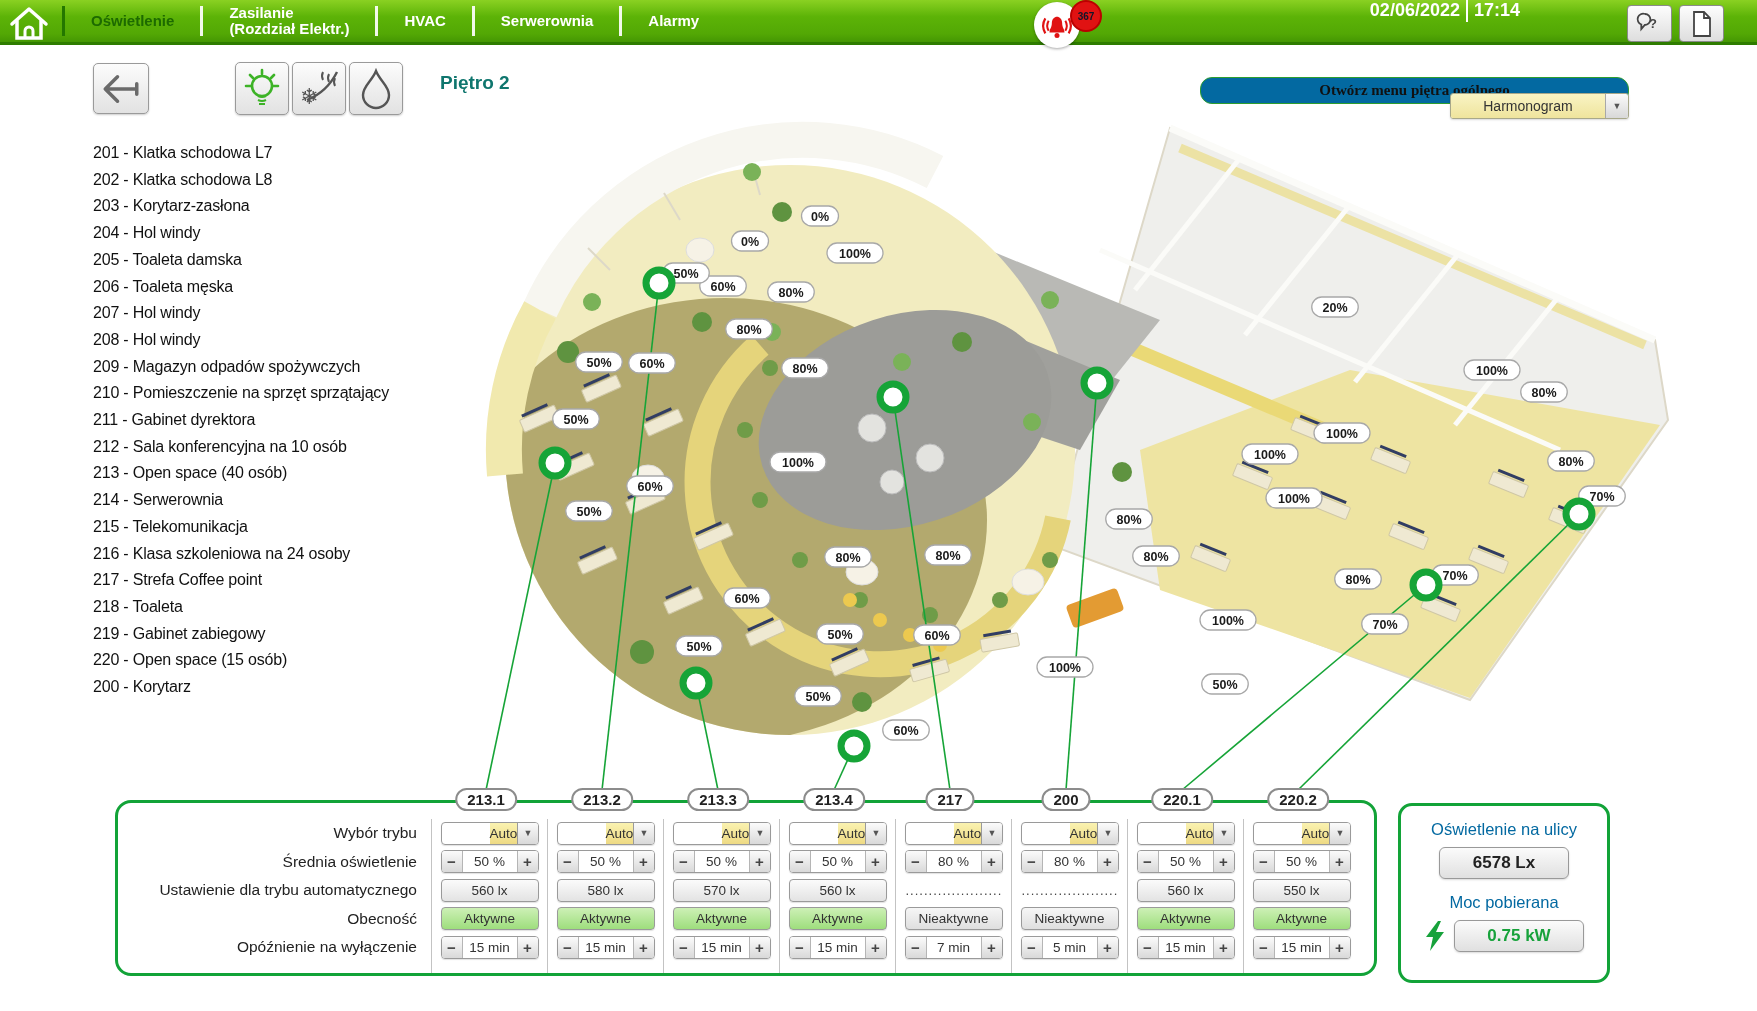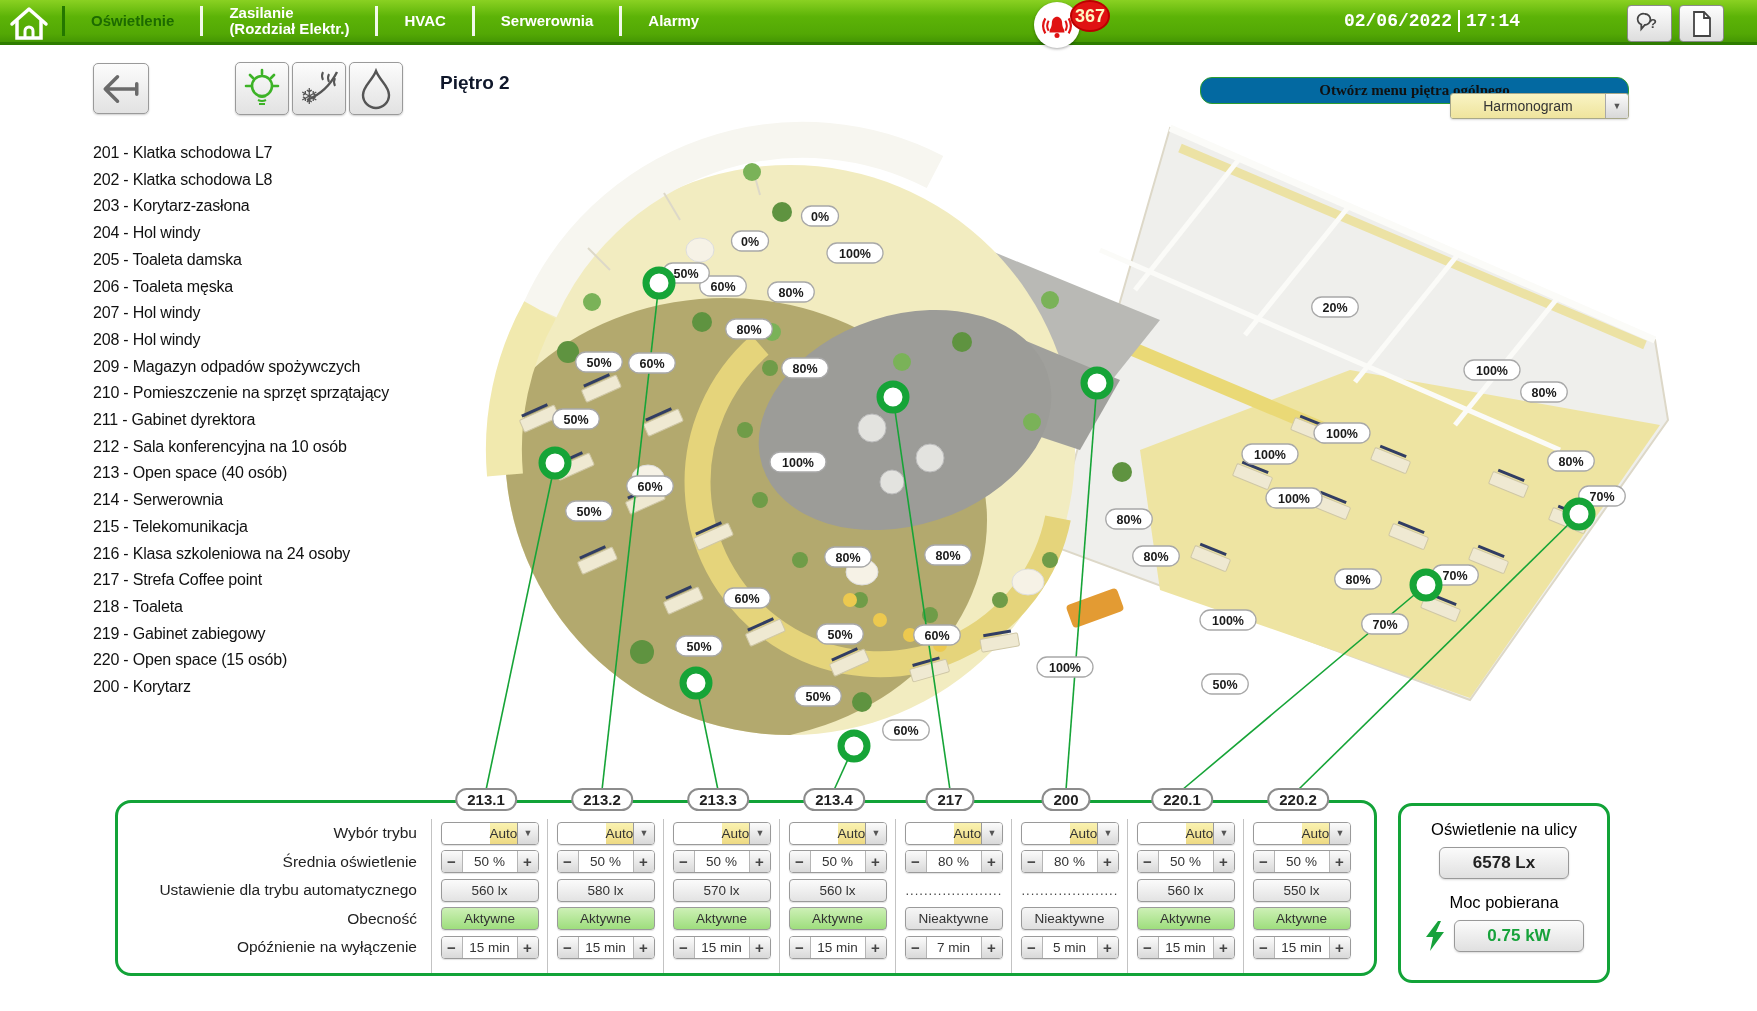--- a/index.html
+++ b/index.html
@@ -13,35 +13,35 @@
   .home-btn{position:absolute;left:6px;top:2px;width:46px;height:40px;cursor:pointer;}
   #tabs{position:absolute;left:62px;top:0;height:42px;display:flex;align-items:center;}
   .tab{padding:0 26px;color:#fff;font-weight:bold;font-size:15px;line-height:1.1;white-space:nowrap;cursor:pointer;}
   .tab.active{color:#1d6a00;}
   .tab-sep{width:3px;height:30px;background:rgba(255,255,255,.92);}
   .tab-sep.dark{background:#247700;}
   .bell-wrap{position:absolute;left:1034px;top:2px;width:66px;height:52px;}
   .bell-circle{position:absolute;left:0;top:0;width:46px;height:46px;border-radius:50%;background:#fff;
                box-shadow:0 1px 3px rgba(0,0,0,.35);display:flex;align-items:center;justify-content:center;}
   .badge{position:absolute;left:36px;top:-2px;min-width:22px;height:28px;padding:0 3px;border-radius:50%;
-         background:#e01212;border:2px solid #b00;color:#fef9c3;font-weight:bold;font-size:18px;
+         background:#e01212;border:2px solid #b00;color:#0f172a;font-weight:bold;font-size:10px;
          display:flex;align-items:center;justify-content:center;}
-  .datetime{position:absolute;left:1340px;top:0;width:180px;height:42px;display:flex;align-items:center;justify-content:flex-end;
-            color:#fff;font-family:Liberation Mono, monospace;font-weight:bold;font-size:18px;}
+  .datetime{position:absolute;left:1340px;top:0;width:180px;height:42px;display:flex;justify-content:flex-end;
+            color:#fff;font-family:Liberation Sans, sans-serif;font-weight:bold;font-size:18px;}
   .dt-sep{display:inline-block;width:2px;height:22px;background:#fff;margin:0 6px;}
   .nav-sq{position:absolute;top:5px;width:43px;height:35px;border:1px solid #8a8a8a;border-radius:4px;
           background:linear-gradient(180deg,#fdfdfd,#dedede);display:flex;align-items:center;justify-content:center;cursor:pointer;}
 
   
   .tool-btn{position:absolute;border:1px solid #9a9a9a;border-radius:5px;
             background:linear-gradient(180deg,#fcfcfc,#e2e2e2);box-shadow:0 1px 2px rgba(0,0,0,.2);
             display:flex;align-items:center;justify-content:center;cursor:pointer;}
   .back-btn{left:93px;top:63px;width:54px;height:49px;}
   .mode-btn{top:62px;width:52px;height:51px;}
-  .floor-title{position:absolute;left:440px;top:72px;font-size:19px;font-weight:bold;color:#0f172a;}
+  .floor-title{position:absolute;left:440px;top:72px;font-size:19px;font-weight:bold;color:#0f766e;}
   .open-menu{position:absolute;left:1200px;top:56px;width:427px;height:25px;background:#0369a1;
              border:1.5px solid #2f9e2f;border-radius:12px;display:flex;align-items:center;justify-content:center;
              font-family:"Liberation Serif",serif;font-weight:bold;font-size:15px;color:#111;cursor:pointer;margin-top:21px;}
   .schedule{position:absolute;left:1450px;top:93px;width:177px;height:24px;border:1px solid #a8a88a;border-radius:3px;
             display:flex;overflow:hidden;cursor:pointer;box-shadow:0 1px 2px rgba(0,0,0,.15);}
   .schedule .s-val{flex:1;background:linear-gradient(180deg,#f9f4c4,#efe49d);display:flex;align-items:center;justify-content:center;
             font-size:14px;color:#333;}
   .schedule .s-btn{width:22px;background:linear-gradient(180deg,#fafafa,#d8d8d8);border-left:1px solid #a8a8a8;
             display:flex;align-items:center;justify-content:center;font-size:9px;color:#555;}
 
@@ -76,21 +76,21 @@
   .st-val{flex:1;background:#fff;display:flex;align-items:center;justify-content:center;}
   .disp{justify-content:center;align-items:center;background:linear-gradient(180deg,#fbfbfb,#e3e3e3);}
   .status{justify-content:center;align-items:center;cursor:pointer;}
   .status.on{background:linear-gradient(180deg,#cdf0b6,#9ede7d);}
   .status.off{background:linear-gradient(180deg,#f6f6f6,#dfdfdf);}
   .dots{width:96px;text-align:center;font-size:13px;color:#444;letter-spacing:1px;overflow:hidden;white-space:nowrap;}
 
   
   .info-panel{position:absolute;left:1398px;top:803px;width:212px;height:180px;background:#fff;z-index:4;
               border:3px solid #12a338;border-radius:14px;display:flex;flex-direction:column;align-items:center;box-sizing:border-box;}
-  .info-label{margin-top:14px;font-size:16.5px;color:#000000;}
+  .info-label{margin-top:14px;font-size:16.5px;color:#0369a1;}
   .val-btn{margin-top:8px;width:128px;height:30px;border:1px solid #999;border-radius:6px;
            background:linear-gradient(180deg,#fbfbfb,#e0e0e0);display:flex;align-items:center;justify-content:center;
            font-weight:bold;font-size:17px;color:#222;box-shadow:0 1px 2px rgba(0,0,0,.15);}
   .power-row{display:flex;align-items:center;margin-top:8px;}
   .power-row .val-btn{margin-top:0;color:#17a23b;}
   .bolt{margin-right:8px;}
 </style>
 </head>
 <body>
 

